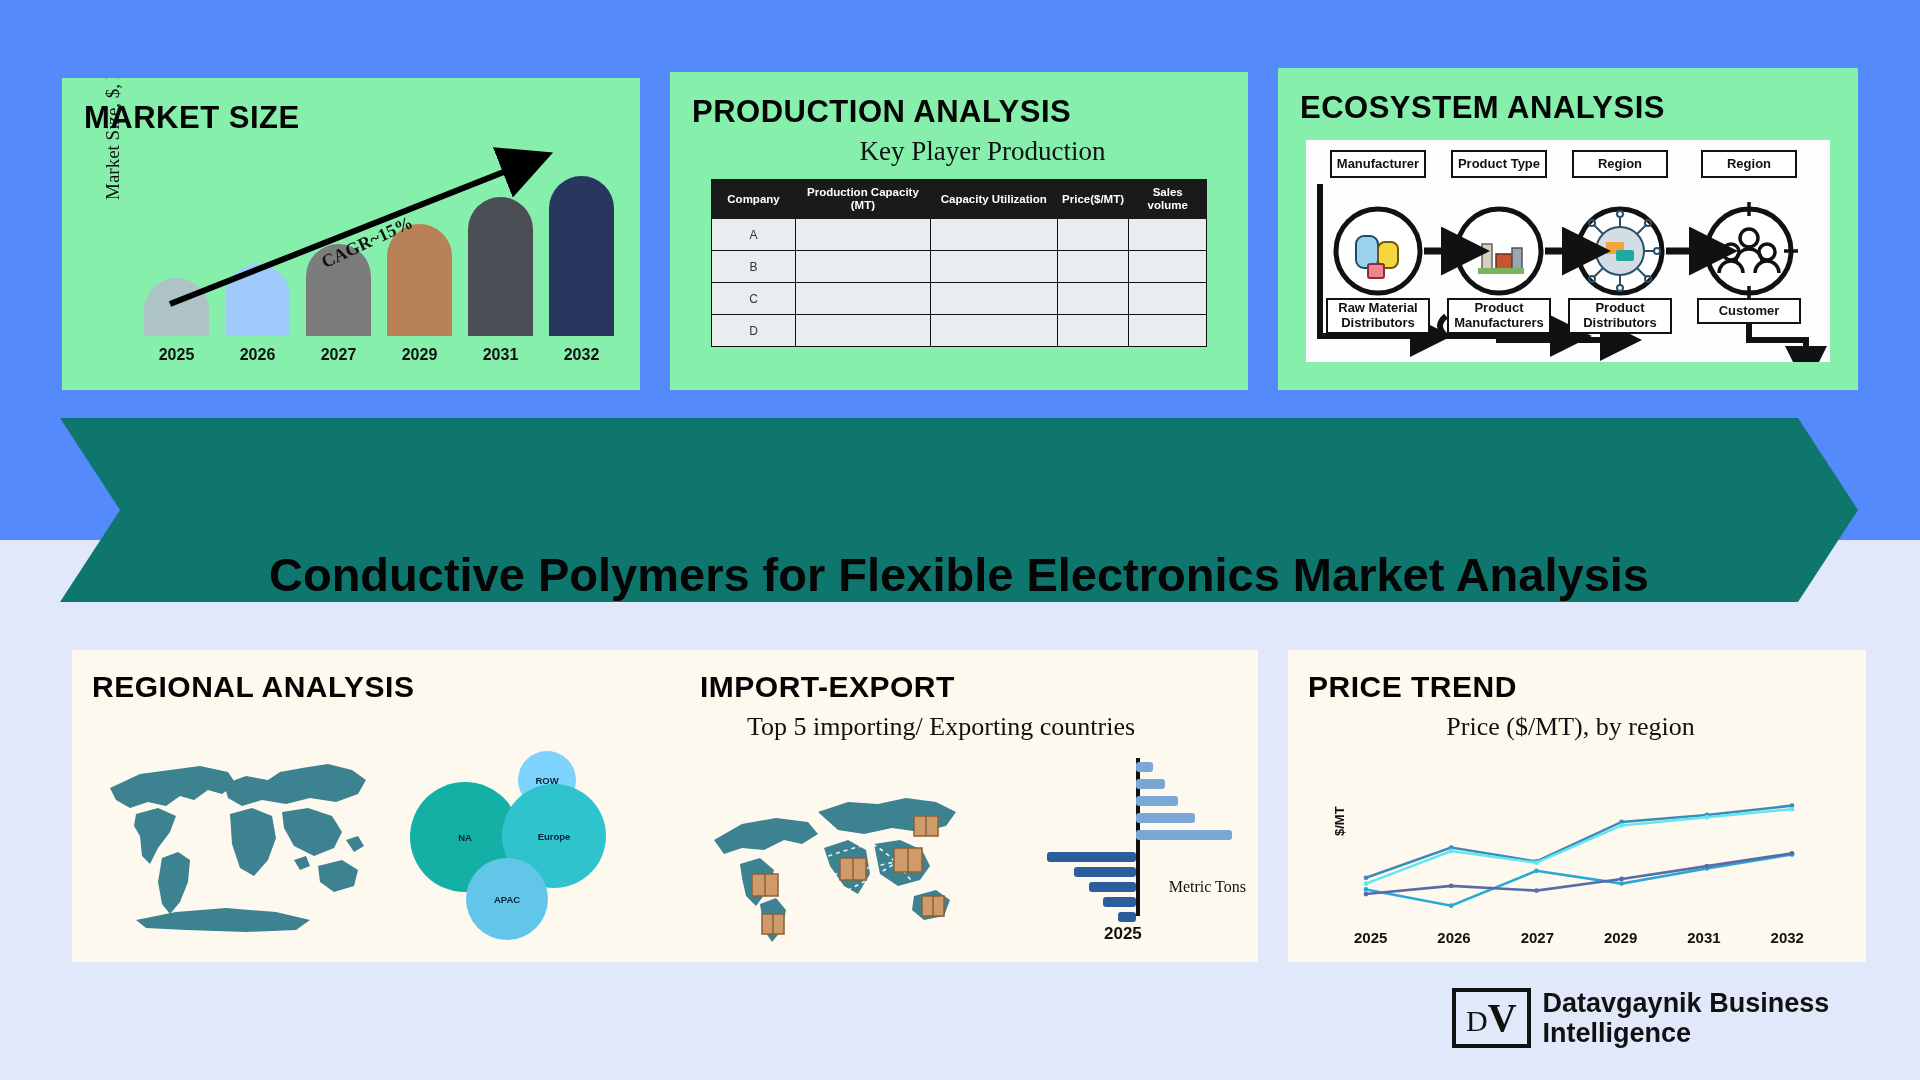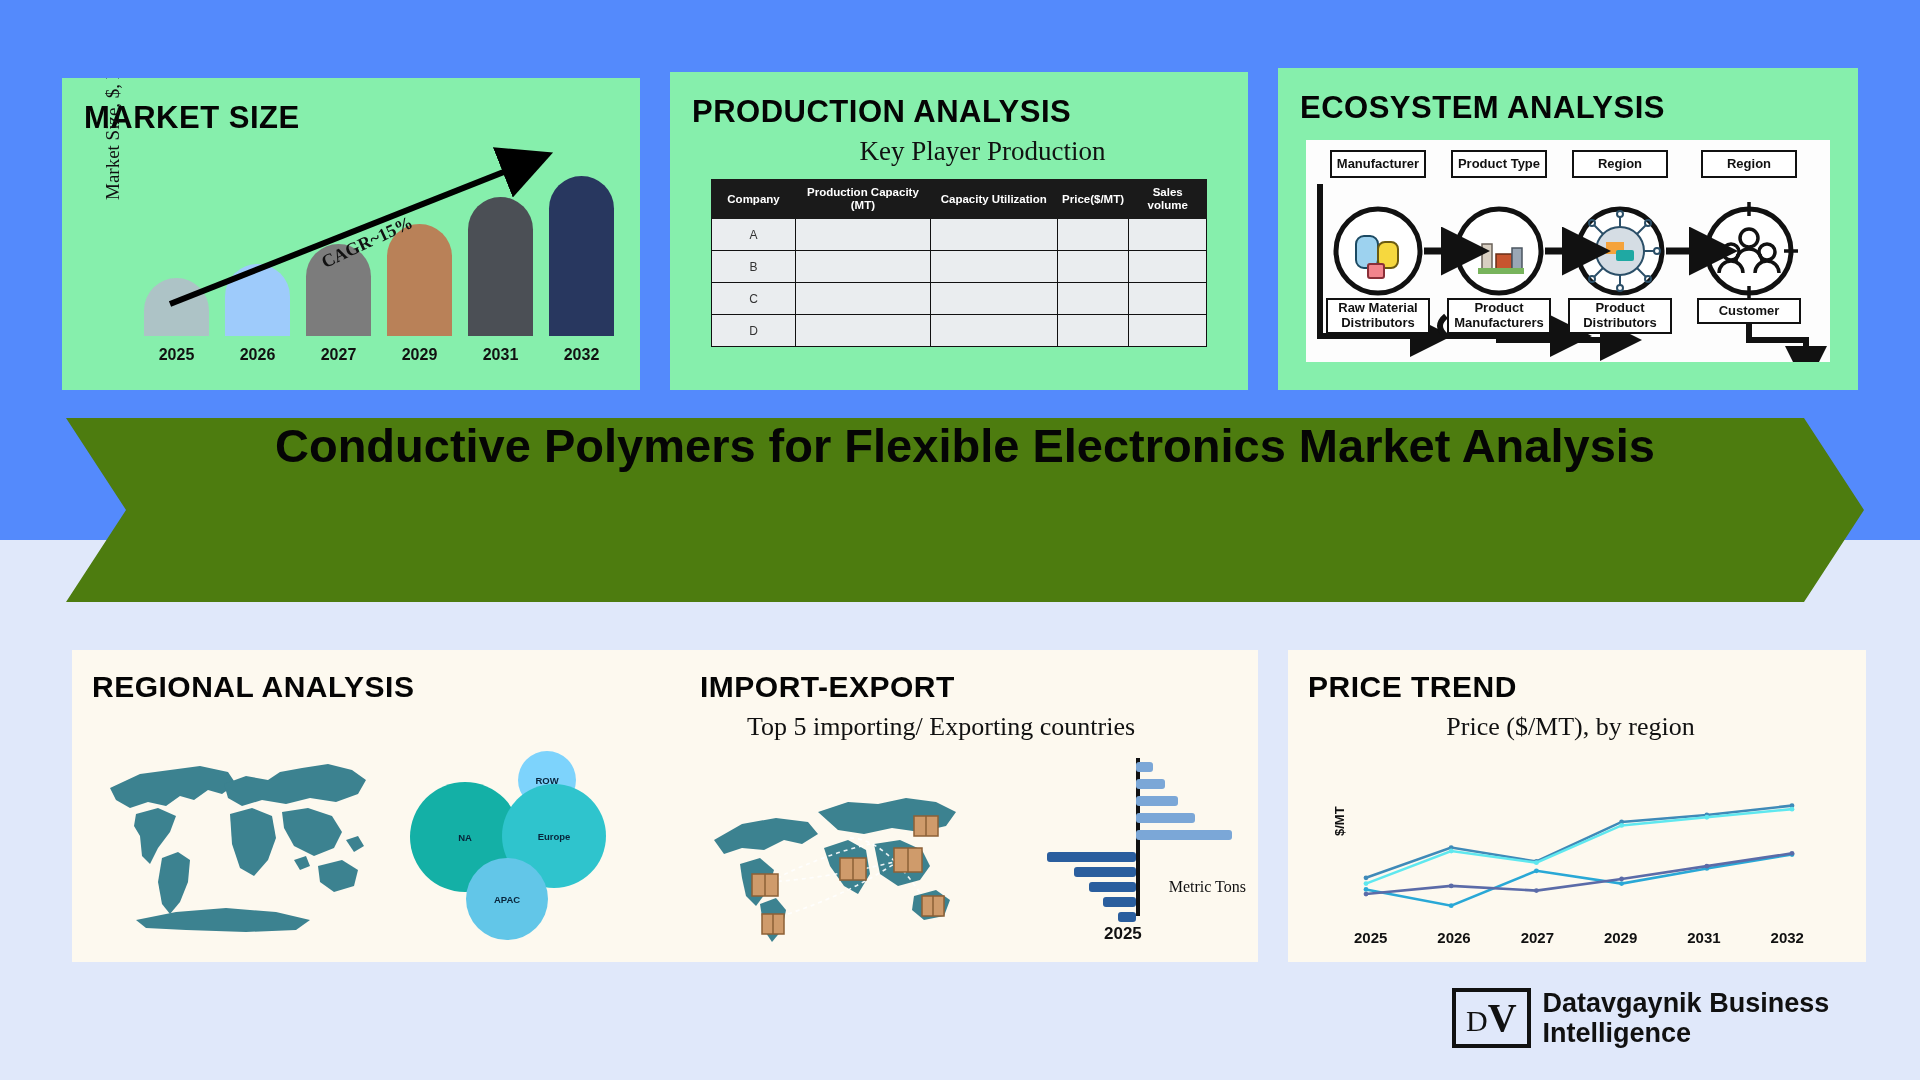--- a/index.html
+++ b/index.html
@@ -117,25 +117,25 @@
   .eco-box {
     position: absolute;
     border: 2.5px solid #111; background: #fff;
     font-size: 13px; font-weight: bold; color: #111;
     display: flex; align-items: center; justify-content: center;
     text-align: center; line-height: 1.15;
   }
 
   
   #banner {
-    position: absolute; left: 66px; top: 418px;
+    position: absolute; left: 60px; top: 418px;
     width: 1798px; height: 184px;
-    background: #4d7c0f;
+    background: #0f766e;
     clip-path: polygon(0 0, 1738px 0, 1798px 92px, 1738px 184px, 0 184px, 60px 92px);
-    display: flex; align-items: flex-start; justify-content: center;
+    display: flex; align-items: flex-end; justify-content: center;
   }
   #banner-title {
     font-size: 47px; font-weight: bold; color: #050505;
     letter-spacing: 0px; text-align: center;
   }
 
   
   .panel-bot {
     position: absolute;
     background: #fdf9ef;

